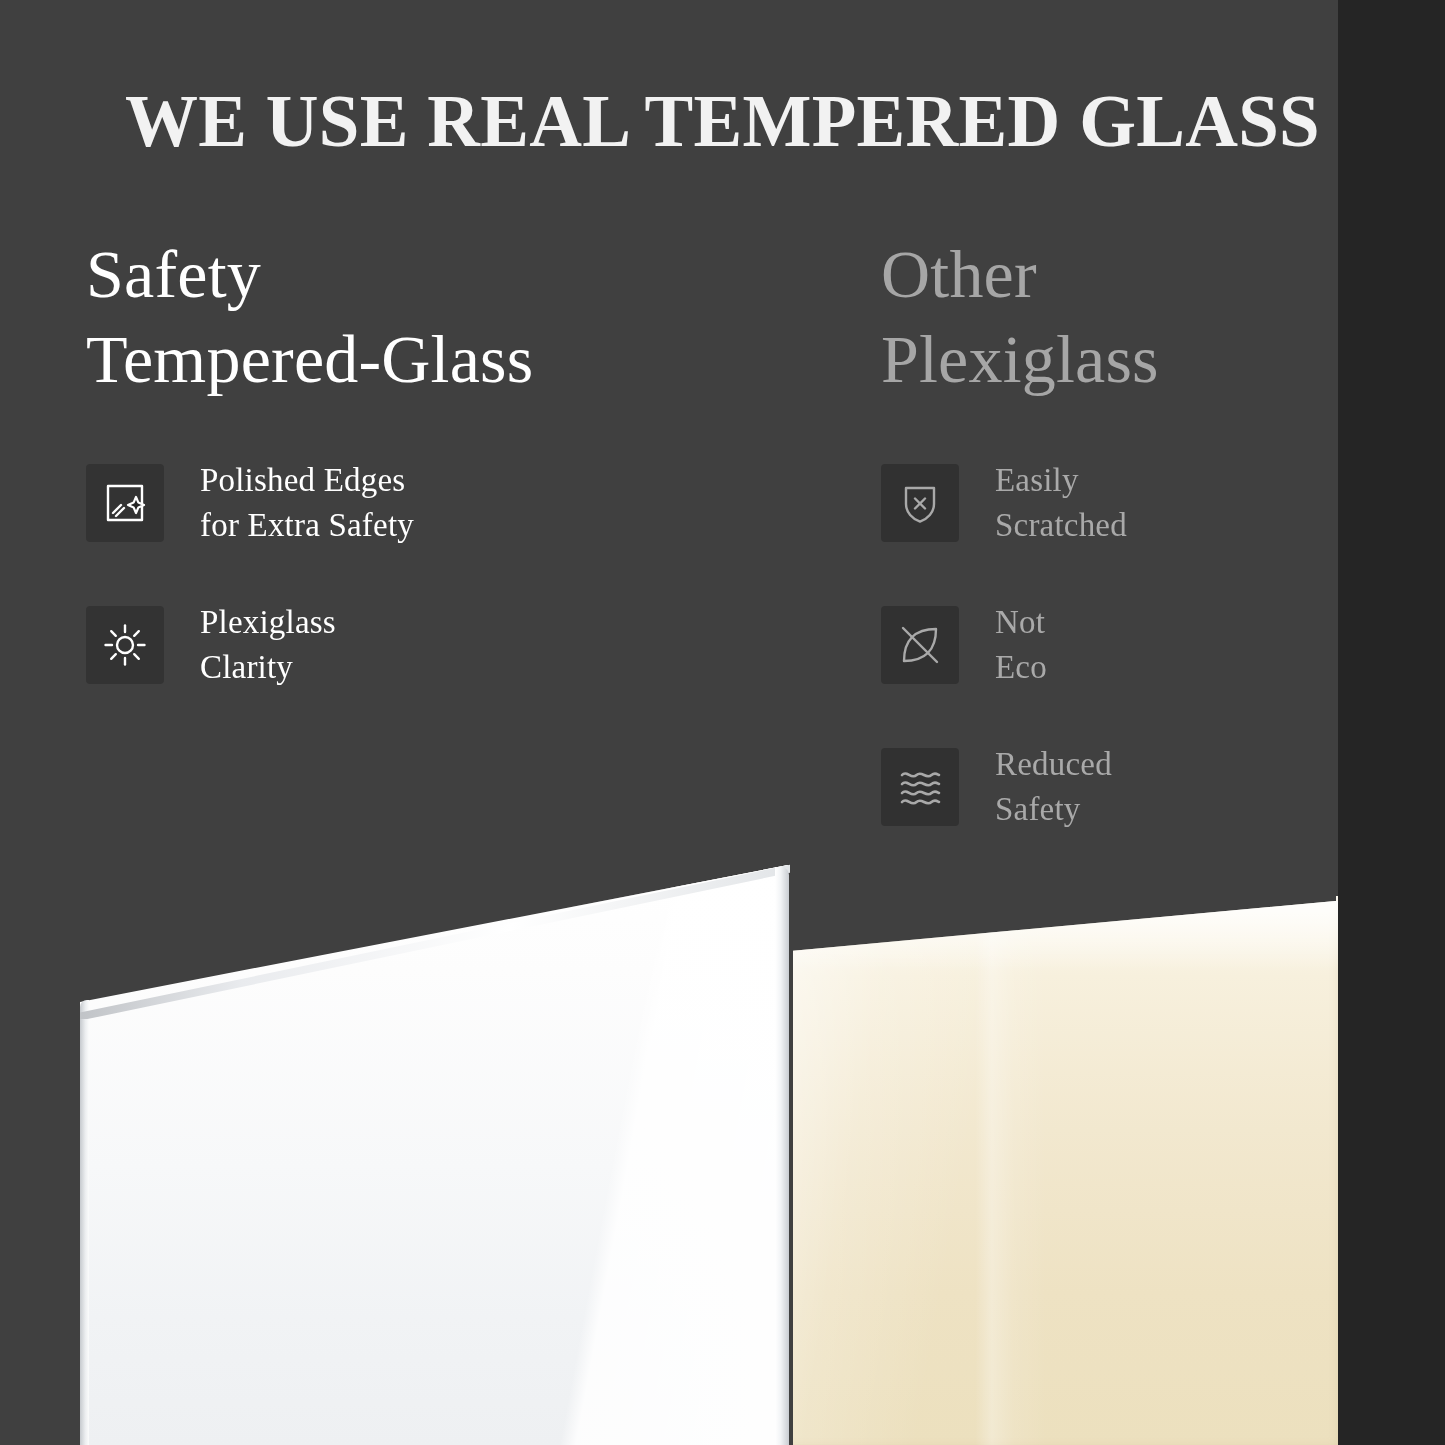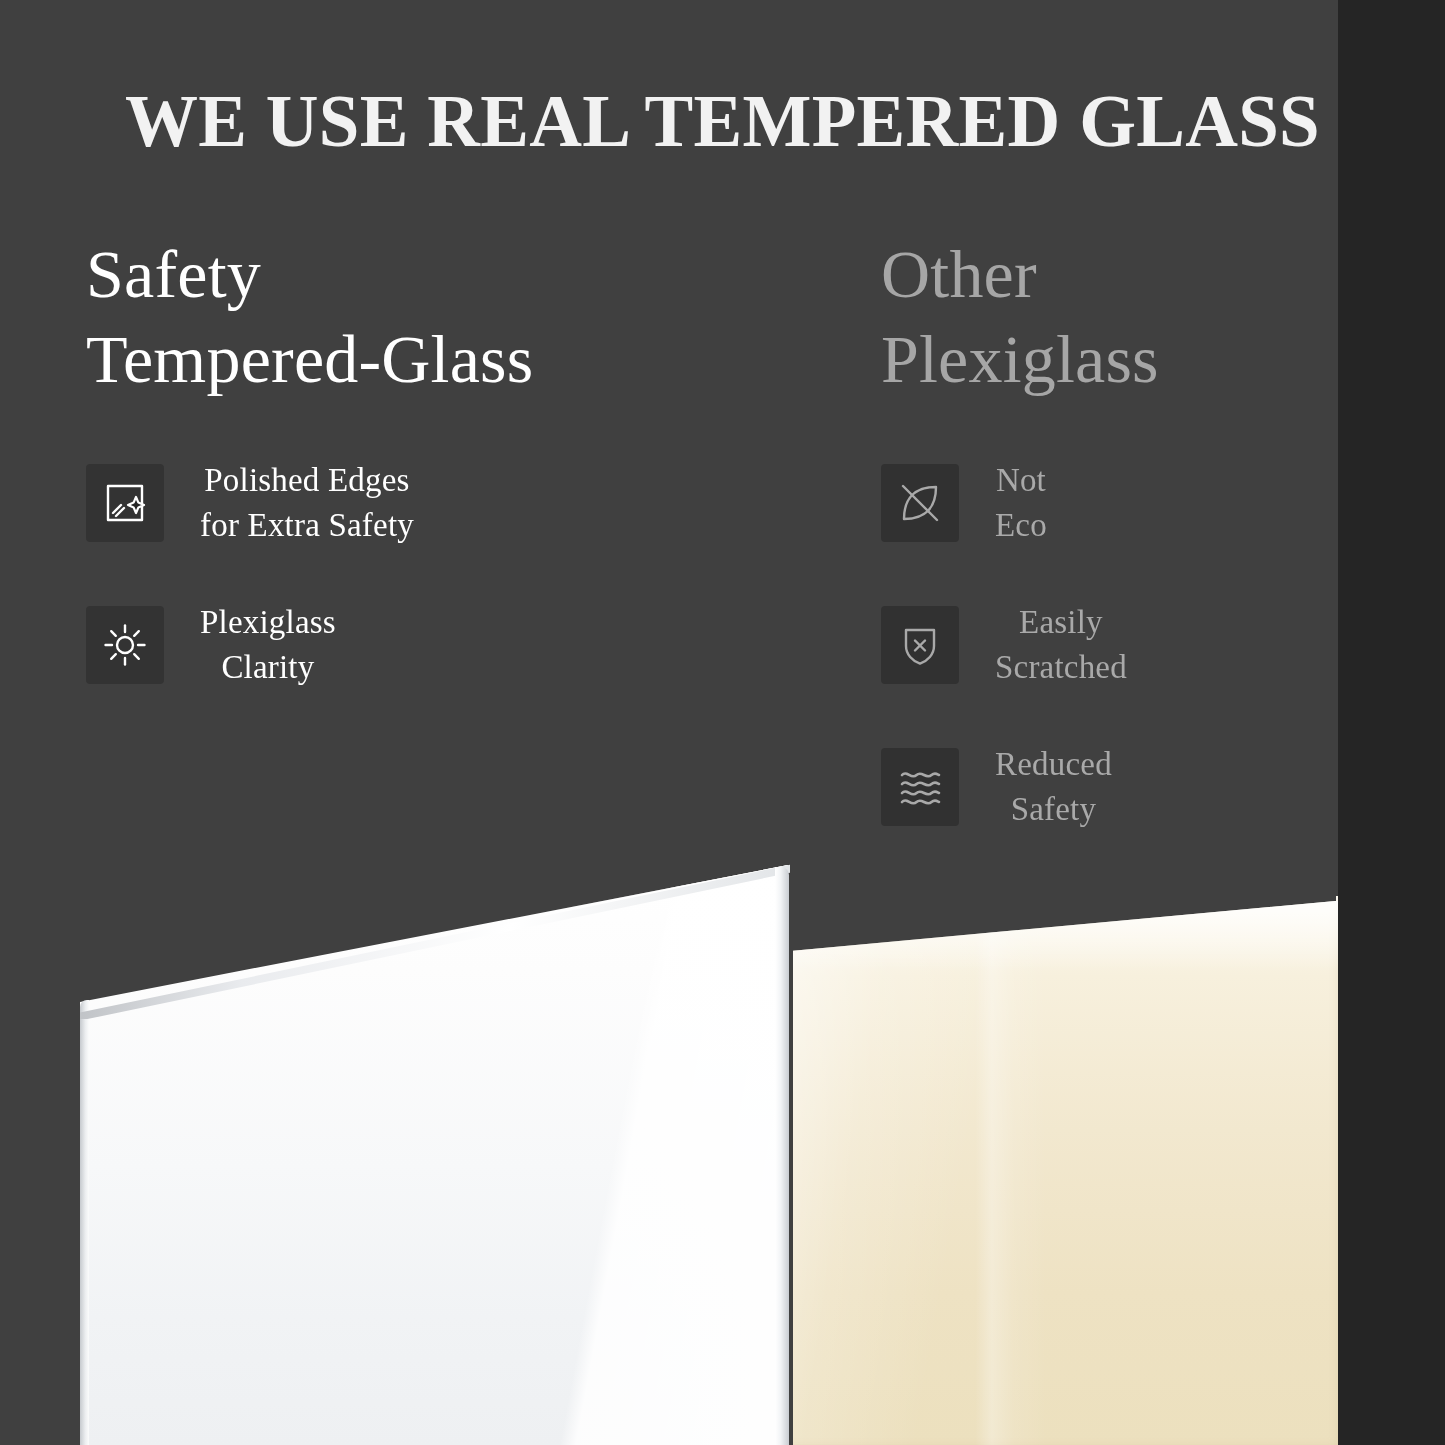--- a/index.html
+++ b/index.html
@@ -84,21 +84,20 @@
   }
   .col-right .icon-tile { background: #313131; }
   .icon-tile svg { display: block; }
 
   .feature-label {
     margin-left: 36px;
     font-size: 33px;
     line-height: 1.36;
     letter-spacing: 0.2px;
     white-space: pre-line;
-    text-align: center;
   }
   .col-left  .feature-label { color: #ffffff; }
   .col-right .feature-label { color: #a9a9a9; }
 
   
   .panels {
     position: absolute;
     left: 0;
     top: 845px;
     width: 1445px;
@@ -274,38 +273,38 @@
 
     <div class="col col-right">
       <h2 class="col-title">Other
 Plexiglass</h2>
 
       <div class="features">
 
         <div class="feature">
           <div class="icon-tile">
             <svg width="46" height="46" viewBox="0 0 46 46" fill="none" stroke="#a9a9a9" stroke-width="2.4" stroke-linecap="round" stroke-linejoin="round">
-              <path d="M7 39 C7 18 18 7 39 7 C39 28 28 39 7 39 Z"></path>
-              <path d="M6 6 L40 40"></path>
-            </svg>
-          </div>
-          <div class="feature-label">Not
-Eco</div>
-        </div>
-
-        <div class="feature">
-          <div class="icon-tile">
-            <svg width="46" height="46" viewBox="0 0 46 46" fill="none" stroke="#a9a9a9" stroke-width="2.4" stroke-linecap="round" stroke-linejoin="round">
               <path d="M9 8 H37 V24 C37 32.5 30.6 38.8 23 41.6 C15.4 38.8 9 32.5 9 24 Z"></path>
               <path d="M18 18.5 L28 28.5"></path>
               <path d="M28 18.5 L18 28.5"></path>
             </svg>
           </div>
           <div class="feature-label">Easily
 Scratched</div>
+        </div>
+
+        <div class="feature">
+          <div class="icon-tile">
+            <svg width="46" height="46" viewBox="0 0 46 46" fill="none" stroke="#a9a9a9" stroke-width="2.4" stroke-linecap="round" stroke-linejoin="round">
+              <path d="M7 39 C7 18 18 7 39 7 C39 28 28 39 7 39 Z"></path>
+              <path d="M6 6 L40 40"></path>
+            </svg>
+          </div>
+          <div class="feature-label">Not
+Eco</div>
         </div>
 
         <div class="feature">
           <div class="icon-tile">
             <svg width="46" height="46" viewBox="0 0 46 46" fill="none" stroke="#a9a9a9" stroke-width="2.6" stroke-linecap="round">
               <path d="M5 11 C10 5.5 14 16 19.5 11 C25 6 29 16 34.5 11 C38 8 40 10 42 11"></path>
               <path d="M5 20 C10 14.5 14 25 19.5 20 C25 15 29 25 34.5 20 C38 17 40 19 42 20"></path>
               <path d="M5 29 C10 23.5 14 34 19.5 29 C25 24 29 34 34.5 29 C38 26 40 28 42 29"></path>
               <path d="M5 38 C10 32.5 14 43 19.5 38 C25 33 29 43 34.5 38 C38 35 40 37 42 38"></path>
             </svg>

